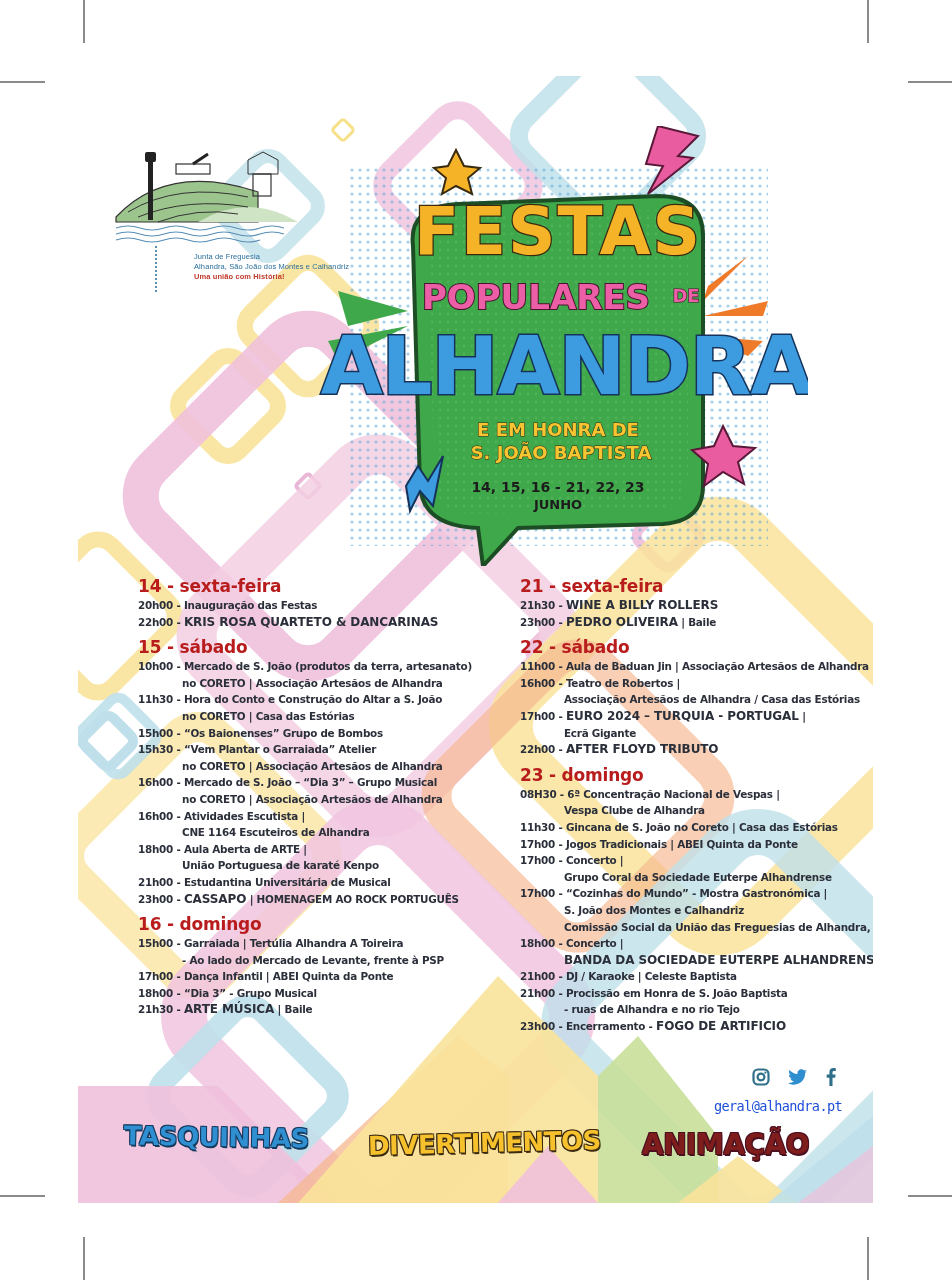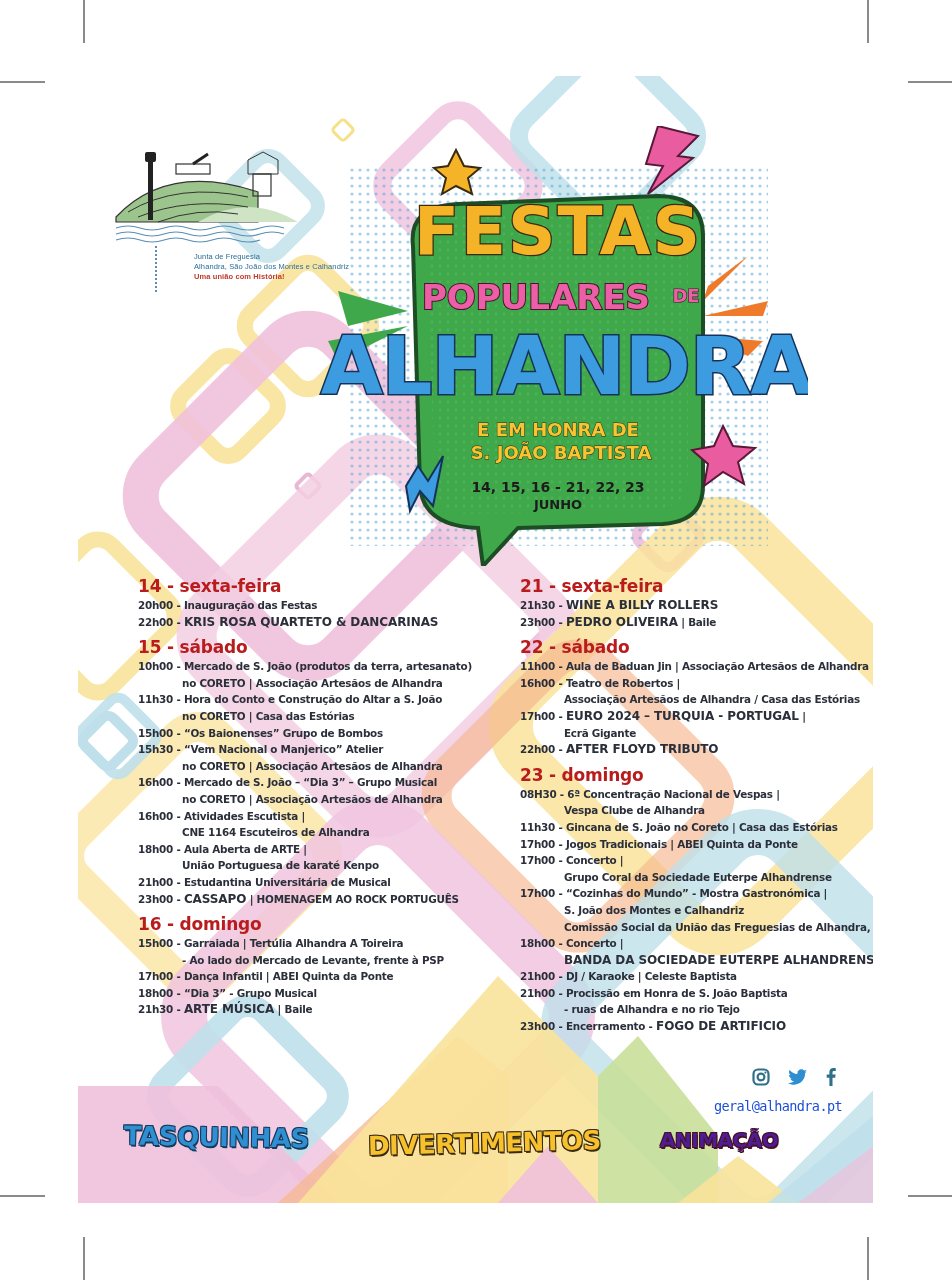--- a/index.html
+++ b/index.html
@@ -144,21 +144,21 @@
       <div class="ev"><span>20h00</span> - <span>Inauguração das Festas</span></div>
       <div class="ev"><span>22h00</span> - <span class="big">KRIS ROSA QUARTETO &amp;  DANCARINAS</span></div>
     </div>
     <div class="day-gap"></div>
 
     <div class="day">
       <div class="day-h">15 - sábado</div>
       <div class="ev"><span>10h00</span> - <span>Mercado de S. João (produtos da terra, artesanato)</span><div class="cont">no CORETO | Associação Artesãos de Alhandra</div></div>
       <div class="ev"><span>11h30</span> - <span>Hora do Conto e Construção do Altar a S. João</span><div class="cont">no CORETO | Casa das Estórias</div></div>
       <div class="ev"><span>15h00</span> - <span>“Os Baionenses” Grupo de Bombos</span></div>
-      <div class="ev"><span>15h30</span> - <span>“Vem Nacional o Manjerico” Atelier</span><div class="cont">no CORETO | Associação Artesãos de Alhandra</div></div>
+      <div class="ev"><span>15h30</span> - <span>“Vem Plantar o Garraiada” Atelier</span><div class="cont">no CORETO | Associação Artesãos de Alhandra</div></div>
       <div class="ev"><span>16h00</span> - <span>Mercado de S. João – “Dia 3” – Grupo Musical</span><div class="cont">no CORETO | Associação Artesãos de Alhandra</div></div>
       <div class="ev"><span>16h00</span> - <span>Atividades Escutista |</span><div class="cont">CNE 1164 Escuteiros de Alhandra</div></div>
       <div class="ev"><span>18h00</span> - <span>Aula Aberta de ARTE |</span><div class="cont">União Portuguesa de karaté Kenpo</div></div>
       <div class="ev"><span>21h00</span> - <span>Estudantina Universitária de Musical</span></div>
       <div class="ev"><span>23h00</span> - <span class="big">CASSAPO</span><span> | HOMENAGEM AO ROCK PORTUGUÊS</span></div>
     </div>
     <div class="day-gap"></div>
 
     <div class="day">
       <div class="day-h">16 - domingo</div>
@@ -217,14 +217,14 @@
     <span>
       <svg width="10" height="18" viewBox="0 0 10 18">
           <path d="M6.5 18V9.8h2.7l.4-3.2H6.5V4.6c0-.9.3-1.5 1.6-1.5H9.8V.2C9.5.1 8.5 0 7.4 0 5 0 3.4 1.5 3.4 4.1v2.5H.7v3.2h2.7V18z" fill="#2f6f8a"></path>
         </svg>
     </span>
   </div>
   <div class="email">geral@alhandra.pt</div>
 
   <div class="bottom-word" style="left:46px;font-size:26px;color:#2f8fd1;text-shadow:1px 2px 0 #143a5e,-1px -1px 0 #143a5e,1px -1px 0 #143a5e,-1px 1px 0 #143a5e;transform:rotate(1deg);">TASQUINHAS</div>
   <div class="bottom-word" style="left:290px;top:1052px;font-size:26px;color:#f6c12c;text-shadow:1px 2px 0 #3a2a10,-1px -1px 0 #3a2a10,1px -1px 0 #3a2a10,-1px 1px 0 #3a2a10;transform:rotate(-1.5deg);">DIVERTIMENTOS</div>
-  <div class="bottom-word" style="left:582px;top:1052px;font-size:20px;color:#4c1d95;text-shadow:1px 2px 0 #4a1020,-1px -1px 0 #4a1020,1px -1px 0 #4a1020,-1px 1px 0 #4a1020;">ANIMAÇÃO</div>
+  <div class="bottom-word" style="left:564px;top:1052px;font-size:28px;color:#7f1d1d;text-shadow:1px 2px 0 #4a1020,-1px -1px 0 #4a1020,1px -1px 0 #4a1020,-1px 1px 0 #4a1020;">ANIMAÇÃO</div>
 </div>
 
 </body></html>

